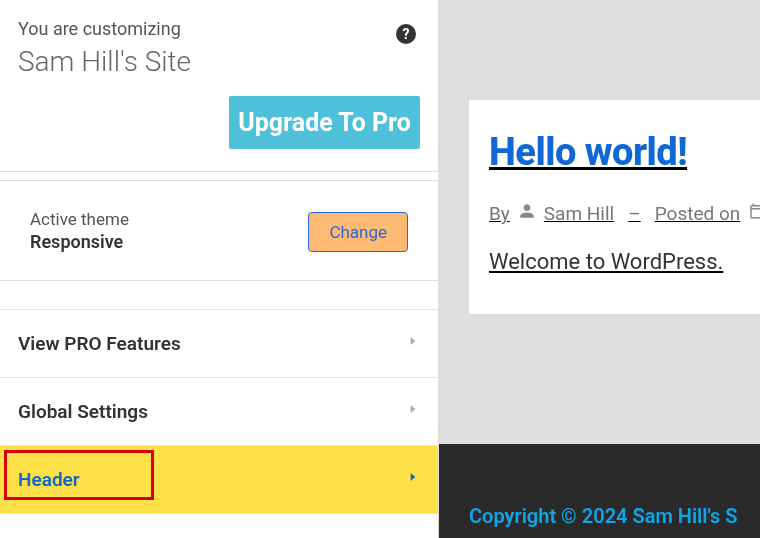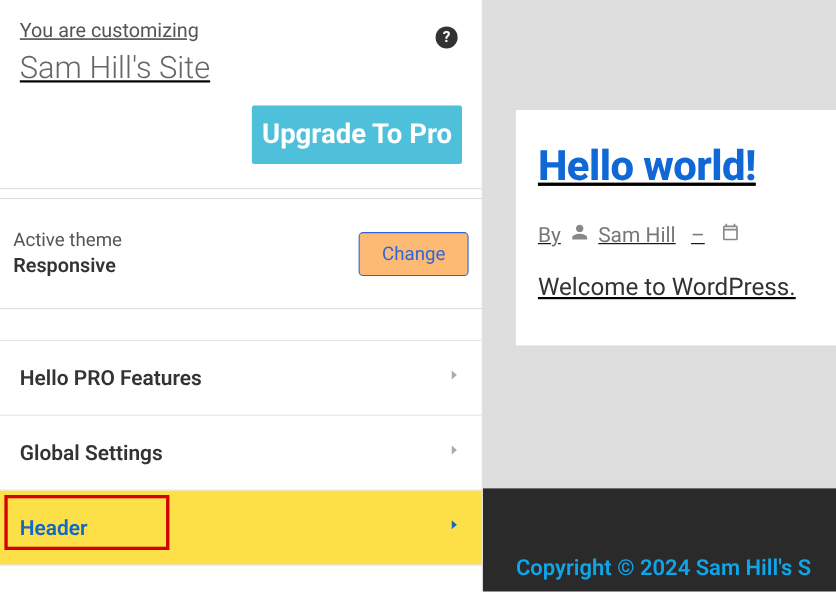--- a/index.html
+++ b/index.html
@@ -1,25 +1,25 @@
 <!DOCTYPE html>
 <html><head>
   <meta charset="utf-8">
   <style>
     * { margin: 0; padding: 0; box-sizing: border-box; font-family: -apple-system, BlinkMacSystemFont, "Segoe UI", Roboto, sans-serif; }
     body { width: 760px; height: 538px; overflow: hidden; background: #fff; display: flex; }
     .sidebar { width: 439px; height: 538px; background: #fff; border-right: 1px solid #ddd; box-shadow: 2px 0 5px rgba(0,0,0,0.06); position: relative; }
-    .sidebar-header { padding: 18px 28px 10px 18px; position: relative; text-decoration: underline; }
+    .sidebar-header { padding: 18px 28px 10px 18px; position: relative; }
     .customizing-label { color: #555; font-size: 18px; font-weight: 400; }
     .site-title { color: #666; font-size: 28px; font-weight: 300; margin-top: 6px; }
     .help-icon { position: absolute; top: 24px; right: 22px; width: 20px; height: 20px; border-radius: 50%; background: #333; color: #fff; display: flex; align-items: center; justify-content: center; font-size: 14px; font-weight: bold; cursor: pointer; }
     .upgrade-row { display: flex; justify-content: flex-end; padding: 8px 18px 22px 18px; }
     .upgrade-btn { background: #4fc0d9; color: #fff; border: none; padding: 12px 9px; font-size: 25px; font-weight: 700; cursor: pointer; border-radius: 2px; }
     .divider { height: 1px; background: #dcdcdc; width: 100%; }
-    .theme-row { display: flex; justify-content: space-between; align-items: center; padding: 28px 12px; border-bottom: 1px solid #dcdcdc; border-top: 1px solid #dcdcdc; margin-top: 8px; }
+    .theme-row { display: flex; justify-content: space-between; align-items: flex-end; padding: 28px 30px; border-bottom: 1px solid #dcdcdc; border-top: 1px solid #dcdcdc; margin-top: 8px; }
     .theme-label { color: #555; font-size: 17px; }
     .theme-name { font-weight: 600; font-size: 18px; color: #333; margin-top: 2px; }
     .change-btn { background: #fdba74; color: #2f66d6; border: 1.5px solid #2f66d6; padding: 9px 20px; font-size: 17px; cursor: pointer; border-radius: 4px; }
     .menu-item { display: flex; justify-content: space-between; align-items: center; padding: 20px 18px; border-bottom: 1px solid #e5e5e5; cursor: pointer; font-size: 19px; font-weight: 600; color: #333; }
     .menu-item.gap { margin-top: 28px; border-top: 1px solid #e5e5e5; }
     .menu-item .chevron { color: #aaa; }
     .menu-item.highlighted { background: #fde047; color: #1068c9; position: relative; }
     .menu-item.highlighted .chevron { color: #1068c9; }
     .red-box { position: absolute; left: 4px; top: 4px; width: 150px; height: 50px; border: 3px solid #d40000; pointer-events: none; }
     .chevron svg { width: 14px; height: 22px; }
@@ -51,21 +51,21 @@
 
   <div class="theme-row">
     <div>
       <div class="theme-label">Active theme</div>
       <div class="theme-name">Responsive</div>
     </div>
     <button class="change-btn">Change</button>
   </div>
 
   <div class="menu-item gap">
-    <span>Hello PRO Features</span>
+    <span>View PRO Features</span>
     <span class="chevron">
       <svg viewBox="0 0 24 24">
           <path fill="currentColor" d="M8 5l8 7-8 7z"></path>
         </svg>
     </span>
   </div>
 
   <div class="menu-item">
     <span>Global Settings</span>
     <span class="chevron">
@@ -91,20 +91,21 @@
     <h1 class="post-title">Hello world!</h1>
     <div class="post-meta">
       <span>By</span>
       <span class="author-icon">
         <svg viewBox="0 0 24 24">
             <path d="M12 12c2.5 0 4.5-2 4.5-4.5S14.5 3 12 3 7.5 5 7.5 7.5 9.5 12 12 12zm0 2c-3 0-9 1.5-9 4.5V21h18v-2.5c0-3-6-4.5-9-4.5z"></path>
           </svg>
       </span>
       <span>Sam Hill</span>
       <span class="sep">–</span>
+      <span>Posted on</span>
       <span class="cal-icon">
         <svg viewBox="0 0 24 24">
             <path d="M19 4h-1V2h-2v2H8V2H6v2H5a2 2 0 0 0-2 2v14a2 2 0 0 0 2 2h14a2 2 0 0 0 2-2V6a2 2 0 0 0-2-2zm0 16H5V10h14v10zm0-12H5V6h14v2z"></path>
           </svg>
       </span>
     </div>
     <div class="post-content">Welcome to WordPress.</div>
   </div>
   <div class="footer">Copyright © 2024 Sam Hill's S</div>
 </div>

